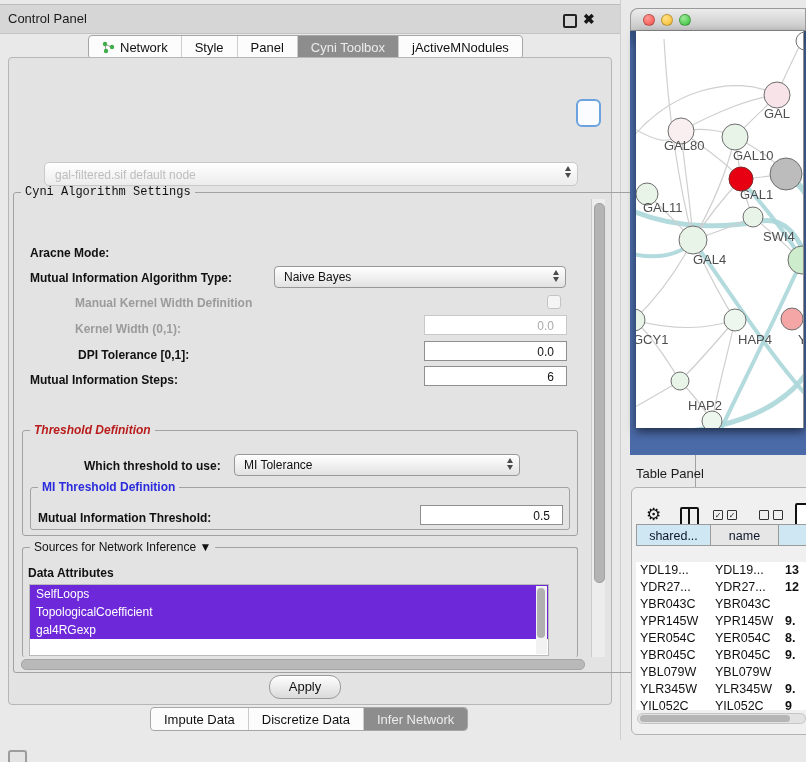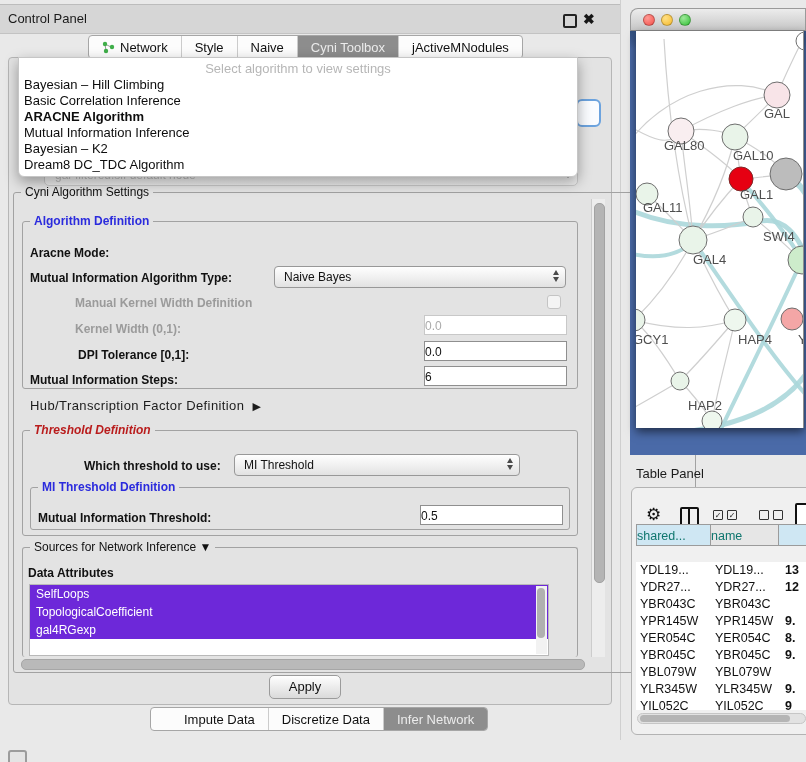--- a/index.html
+++ b/index.html
@@ -8,21 +8,21 @@
   
   #cp{position:absolute;left:0;top:0;width:620px;height:740px;background:#e9e9e9;border-right:1px solid #cfcfcf;}
   .hdr{position:absolute;left:0;top:4px;width:620px;height:28px;background:#d6d6d6;
        border-top:1px solid #bcbcbc;border-bottom:1px solid #c3c3c3;}
   .hdr-title{position:absolute;left:8px;top:0;line-height:28px;font-size:13px;color:#1a1a1a;}
   .float-btn{position:absolute;left:563px;top:9px;width:10px;height:10px;border:2px solid #222;border-radius:2px;}
   .close-btn{position:absolute;left:583px;top:5px;font-size:14px;font-weight:bold;color:#161616;line-height:18px;}
   .tabbar{position:absolute;display:flex;height:22px;border:1px solid #a6a6a6;border-radius:4px;
           overflow:hidden;background:#fcfcfc;font-size:13px;}
   #toptabs{left:88px;top:35px;}
-  #bottabs{left:150px;top:707px;padding-left:20px;}
+  #bottabs{left:150px;top:707px;}
   .tab{display:flex;align-items:center;gap:5px;padding:0 13px;border-right:1px solid #ccc;color:#111;white-space:nowrap;}
   .tab:last-child{border-right:none;}
   .tab.selected{background:#8d8d8d;color:#ececec;}
   .content{position:absolute;left:8px;top:57px;width:602px;height:646px;background:#e3e3e3;
            border:1px solid #b6b6b6;border-radius:4px;}
   
   .ghost-combo{position:absolute;left:44px;top:162px;width:534px;height:24px;z-index:2;
                background:linear-gradient(#fff,#ececec);border:1px solid #c9c9c9;border-radius:5px;
                line-height:24px;padding-left:10px;color:#bdbdbd;box-sizing:border-box;}
   .blue-frag{position:absolute;left:576px;top:99px;width:25px;height:28px;z-index:2;
@@ -39,51 +39,51 @@
   .lg{position:absolute;top:-8px;left:7px;background:#e3e3e3;padding:0 4px;font-size:12px;line-height:15px;font-weight:bold;}
   .lg.blue{color:#2b2bdd;}  .lg.green{color:#b91c1c;font-style:italic;}  .lg.plain{font-weight:normal;color:#111;}
   .lbl{position:absolute;font-size:12px;font-weight:bold;color:#111;white-space:nowrap;}
   .lbl.gray{color:#9b9b9b;padding-left:45px;}
   .combo{position:absolute;height:22px;background:linear-gradient(#fff,#e2e2e2);border:1px solid #989898;
          border-radius:4px;font-size:12px;line-height:20px;padding-left:9px;box-sizing:border-box;color:#111;}
   .step{position:absolute;right:6px;top:3px;display:flex;flex-direction:column;gap:2px;}
   .t-up{width:0;height:0;border-left:3.5px solid transparent;border-right:3.5px solid transparent;border-bottom:5px solid #4a4a4a;}
   .t-dn{width:0;height:0;border-left:3.5px solid transparent;border-right:3.5px solid transparent;border-top:5px solid #4a4a4a;}
   .inp{position:absolute;height:20px;background:#fff;border:1px solid #8f8f8f;font-size:12px;line-height:20px;
-       text-align:left;padding-right:5px;box-sizing:border-box;color:#111;}
+       text-align:right;padding-right:12px;box-sizing:border-box;color:#111;}
   .inp.dis{border-color:#c8c8c8;color:#aaa;}
   .cb{position:absolute;width:14px;height:14px;background:#f4f4f4;border:1px solid #c4c4c4;border-radius:3px;box-sizing:border-box;}
   .vscroll{position:absolute;left:591px;top:199px;width:13px;height:458px;background:#ededed;border-left:1px solid #cccccc;}
   .vthumb{position:absolute;left:2px;top:4px;width:9px;height:378px;background:#b4b4b4;border:1px solid #a2a2a2;border-radius:5px;}
   .hscroll{position:absolute;left:19px;top:658px;width:571px;height:12px;}
   .hthumb{position:absolute;left:2px;top:1px;width:562px;height:9px;background:#b9b9b9;border:1px solid #a6a6a6;border-radius:5px;}
   .attr-list{position:absolute;left:29px;top:584px;width:520px;height:72px;background:#fff;border:1px solid #b9b9b9;box-sizing:border-box;overflow:hidden;}
   .attr-item{height:18px;line-height:18px;padding-left:6px;background:#6d28d9;color:#fff;font-size:12px;}
   .list-scroll{position:absolute;right:1px;top:1px;width:11px;height:68px;background:#f2f2f2;}
   .list-thumb{position:absolute;left:1px;top:2px;width:8px;height:50px;background:#b0b0b0;border-radius:4px;}
-  .apply{position:absolute;left:269px;top:675px;width:70px;height:22px;border:1px solid #9b9b9b;border-radius:5px;
+  .apply{position:absolute;left:269px;top:675px;width:70px;height:22px;border:1px solid #9b9b9b;border-radius:11px;
          background:linear-gradient(#fefefe,#dadada);font-size:13px;text-align:center;line-height:22px;}
   .hubrow{position:absolute;left:30px;top:398px;font-size:13px;color:#1c1c1c;letter-spacing:.4px;}
   .tri{font-size:11px;margin-left:8px;}
   .corner-sq{position:absolute;left:8px;top:750px;width:15px;height:14px;border:2px solid #9c9c9c;border-radius:3px;background:#e4e4e4;}
   
   .titlebar{position:absolute;left:630px;top:8px;width:176px;height:23px;border:1px solid #9a9a9a;border-bottom-color:#8a8a8a;
             border-radius:8px 0 0 0;background:linear-gradient(#ececec,#c7c7c7);box-sizing:border-box;}
   .light{position:absolute;top:5px;width:12px;height:12px;border-radius:50%;border:1px solid rgba(0,0,0,.25);box-sizing:border-box;}
   .winbody{position:absolute;left:630px;top:31px;width:176px;height:424px;background:linear-gradient(#33507f,#4a6aa8 18px,#4a6aa8);}
   .canvas{position:absolute;left:636px;top:31px;width:167px;height:397px;background:#fff;
           border-right:1px solid #8f8f8f;overflow:hidden;box-shadow:0 4px 9px rgba(0,0,0,.55);}
   .tp-title{position:absolute;left:636px;top:466px;font-size:13px;color:#1c1c1c;}
   .tp-box{position:absolute;left:631px;top:487px;width:185px;height:246px;border:1px solid #b3b3b3;border-radius:6px;background:#f0f0f0;}
   .gear{position:absolute;left:646px;top:504px;font-size:17px;color:#111;}
   .colicon{position:absolute;left:680px;top:507px;width:15px;height:15px;border:2px solid #111;border-radius:2px;}
   .colicon span{position:absolute;left:6px;top:0;width:2px;height:100%;background:#111;}
   .ck{position:absolute;width:10px;height:10px;border:1.5px solid #333;border-radius:1px;font-size:8px;line-height:10px;text-align:center;color:#222;box-sizing:border-box;}
   .docicon{position:absolute;left:795px;top:503px;width:14px;height:19px;border:2px solid #111;border-radius:2px;background:#fff;}
-  .thead{position:absolute;top:524px;height:22px;line-height:22px;text-align:left;font-size:12.5px;color:#0f766e;
+  .thead{position:absolute;top:524px;height:22px;line-height:22px;text-align:center;font-size:12.5px;color:#0f172a;
          border:1px solid #9b9b9b;box-sizing:border-box;}
   .th-blue{background:#cfe7f3;}  .th-gray{background:#e6e6e6;}
   .tbody{position:absolute;left:636px;top:562px;width:170px;height:148px;background:#fff;overflow:hidden;}
   .trow{position:relative;height:17px;line-height:17px;font-size:12.5px;color:#111;white-space:nowrap;}
   .tc{position:absolute;top:0;}
   .tc0{left:4px;}  .tc1{left:79px;}  .tc2{left:149px;font-weight:bold;}
   .tp-hscroll{position:absolute;left:637px;top:713px;width:169px;height:11px;background:#e2e2e2;border:1px solid #c6c6c6;border-radius:6px;box-sizing:border-box;}
   .tp-hthumb{position:absolute;left:2px;top:1px;width:150px;height:7px;background:#b5b5b5;border-radius:4px;}
   .netmini{display:inline-block;width:13px;height:13px;}
 </style>
@@ -109,92 +109,77 @@
             <circle cx="10" cy="6" r="2.2" fill="#3fae49"></circle>
             <circle cx="4" cy="10" r="2.2" fill="#3fae49"></circle>
           </svg>
         </span>
         <span>Network</span>
       </div>
       <div class="tab">
           <span>Style</span>
         </div>
       <div class="tab">
-          <span>Naive</span>
+          <span>Panel</span>
         </div>
       <div class="tab selected">
           <span>Cyni Toolbox</span>
         </div>
       <div class="tab">
           <span>jActiveMNodules</span>
         </div>
     </div>
 
     <div class="content"></div>
 
     <div class="ghost-combo">
       <span>gal-filtered.sif default node</span>
       <span class="step">
           <span class="t-up"></span>
           <span class="t-dn"></span>
         </span>
     </div>
     <div class="blue-frag"></div>
 
-    <div class="dropdown">
-      <div class="dd-head">Select algorithm to view settings</div>
-      <div class="dd-item">Bayesian – Hill Climbing</div>
-      <div class="dd-item">Basic Correlation Inference</div>
-      <div class="dd-item bold">ARACNE Algorithm</div>
-      <div class="dd-item">Mutual Information Inference</div>
-      <div class="dd-item">Bayesian – K2</div>
-      <div class="dd-item">Dream8 DC_TDC Algorithm</div>
-    </div>
-
-    <div class="grp" style="left:13px;top:192px;width:683px;height:481px;">
+
+    <div class="grp" style="left:13px;top:192px;width:683px;height:481px;font-family:Liberation Mono, monospace;">
       <span class="lg plain">Cyni Algorithm Settings</span>
     </div>
     <div class="vscroll">
         <div class="vthumb"></div>
       </div>
     <div class="hscroll">
         <div class="hthumb"></div>
       </div>
 
-    <div class="grp" style="left:22px;top:221px;width:556px;height:168px;">
-      <span class="lg blue">Algorithm Definition</span>
-    </div>
     <div class="lbl" style="left:30px;top:246px;">Aracne Mode:</div>
     <div class="lbl" style="left:30px;top:271px;">Mutual Information Algorithm Type:</div>
     <div class="combo" style="left:274px;top:266px;width:292px;">
       <span>Naive Bayes</span>
       <span class="step">
           <span class="t-up"></span>
           <span class="t-dn"></span>
         </span>
     </div>
     <div class="lbl gray" style="left:30px;top:296px;">Manual Kernel Width Definition</div>
     <div class="cb" style="left:547px;top:295px;"></div>
     <div class="lbl gray" style="left:30px;top:322px;">Kernel Width (0,1):</div>
     <div class="inp dis" style="left:424px;top:315px;width:143px;">0.0</div>
     <div class="lbl" style="left:30px;top:348px;padding-left:48px;">DPI Tolerance [0,1]:</div>
     <div class="inp" style="left:424px;top:341px;width:143px;">0.0</div>
     <div class="lbl" style="left:30px;top:373px;">Mutual Information Steps:</div>
     <div class="inp" style="left:424px;top:366px;width:143px;">6</div>
 
-    <div class="hubrow">
-      <span>Hub/Transcription Factor Definition</span><span class="tri">▶</span>
-    </div>
 
     <div class="grp" style="left:22px;top:430px;width:556px;height:106px;">
       <span class="lg green">Threshold Definition</span>
     </div>
     <div class="lbl" style="left:84px;top:459px;">Which threshold to use:</div>
     <div class="combo" style="left:234px;top:454px;width:286px;">
-      <span>MI Threshold</span>
+      <span>MI Tolerance</span>
       <span class="step">
           <span class="t-up"></span>
           <span class="t-dn"></span>
         </span>
     </div>
     <div class="grp" style="left:30px;top:487px;width:540px;height:43px;">
       <span class="lg blue">MI Threshold Definition</span>
     </div>
     <div class="lbl" style="left:38px;top:511px;">Mutual Information Threshold:</div>
     <div class="inp" style="left:420px;top:505px;width:143px;">0.5</div>

